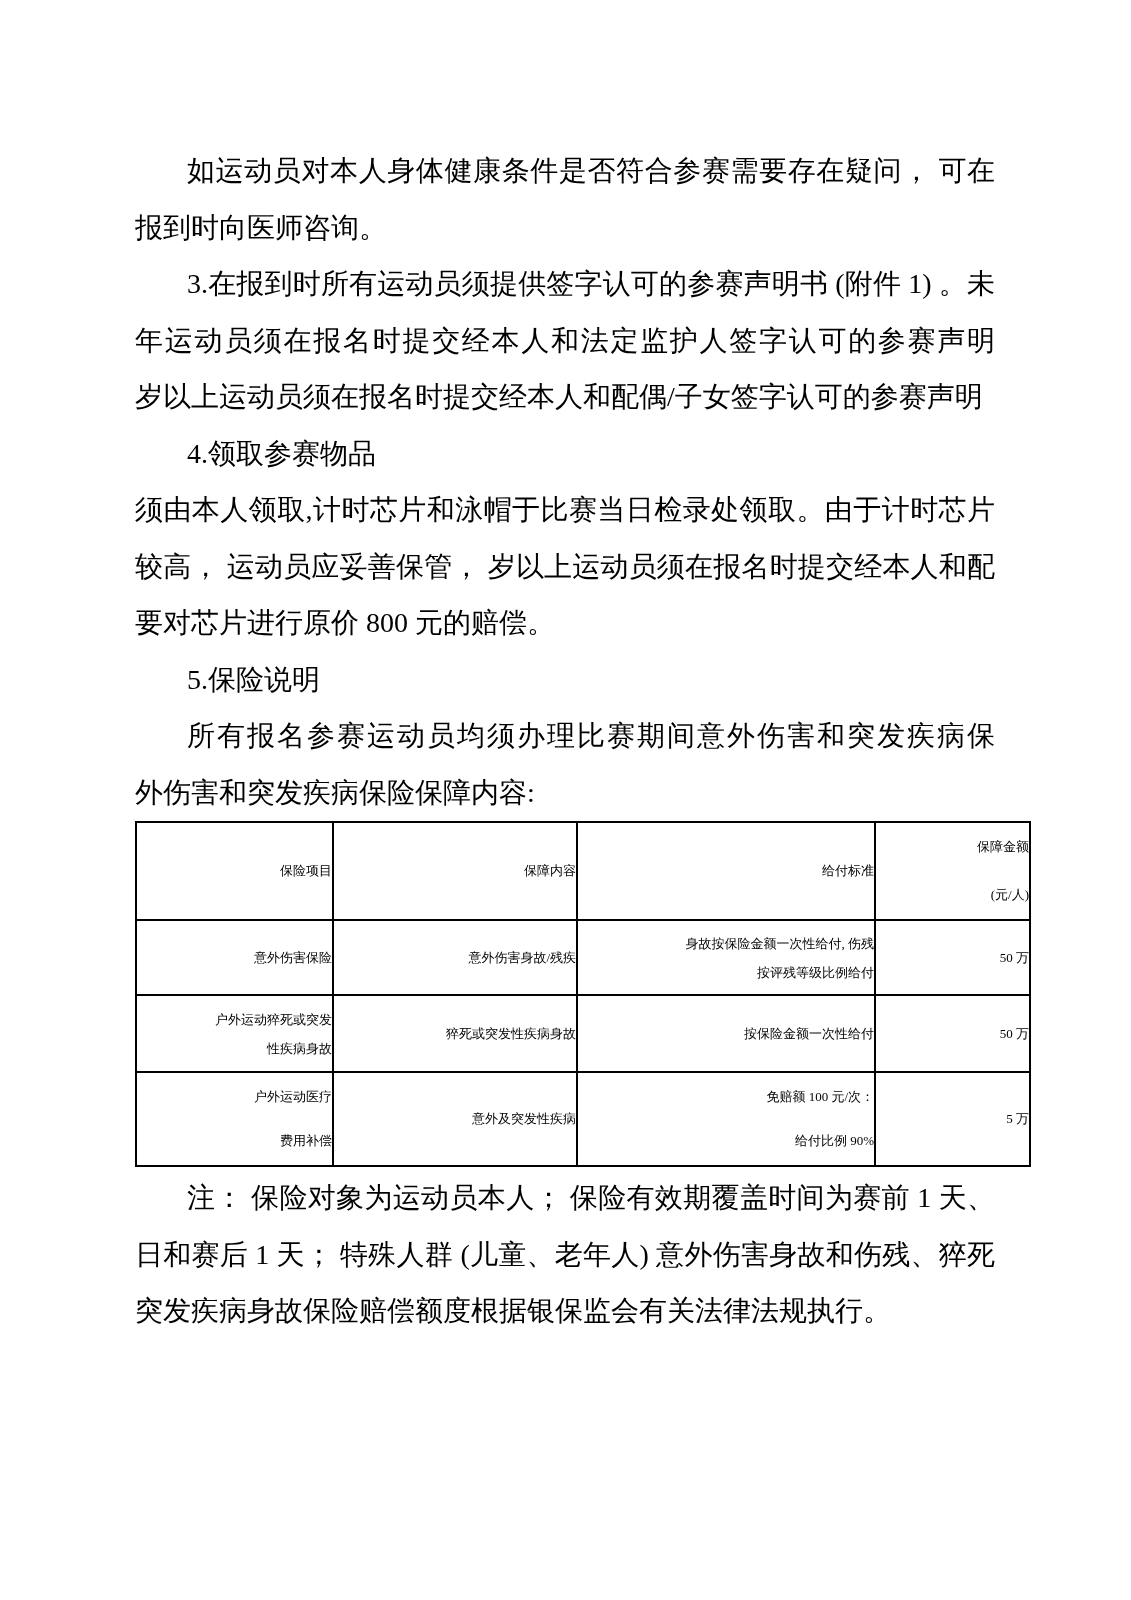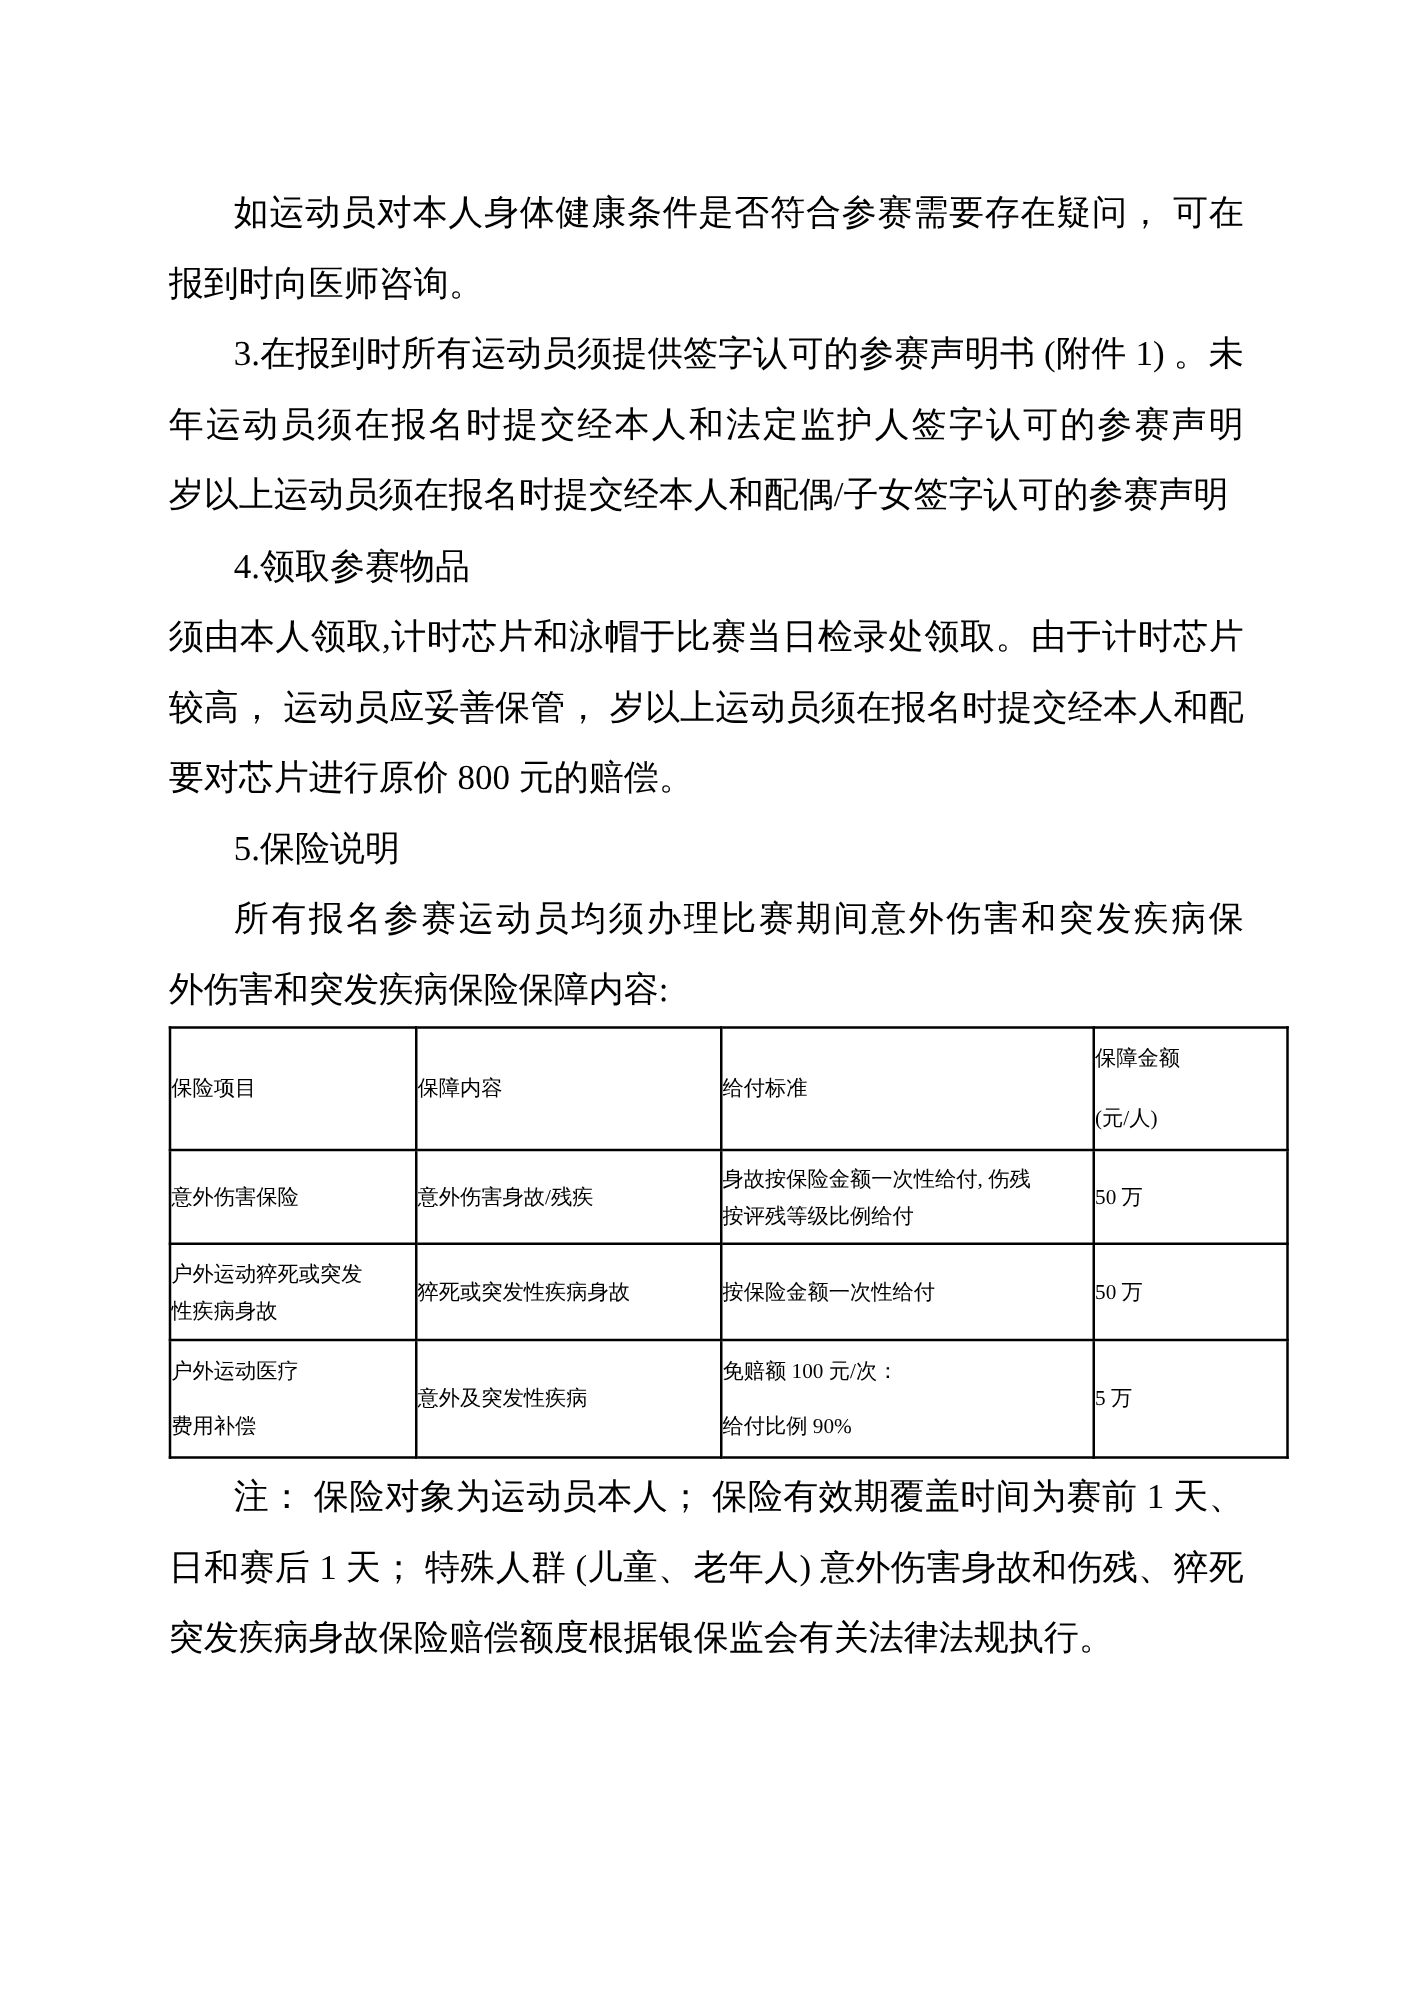--- a/index.html
+++ b/index.html
@@ -39,23 +39,23 @@
   }
   
   .ins-table {
     border-collapse: collapse;
     table-layout: fixed;
     width: 894px;
   }
   .ins-table td {
     border: 2px solid #000000;
     padding: 0;
-    text-align: left;
+    text-align: right;
     vertical-align: middle;
-    font-size: 17px;
+    font-size: 13px;
     overflow: hidden;
   }
   .cl {
     line-height: 29px;
     white-space: nowrap;
   }
   tr.hdr      { height: 97px; }
   tr.hdr .cl  { line-height: 48px; }
   tr.row-0    { height: 75px; }
   tr.row-1    { height: 77px; margin-top: 26px; }

